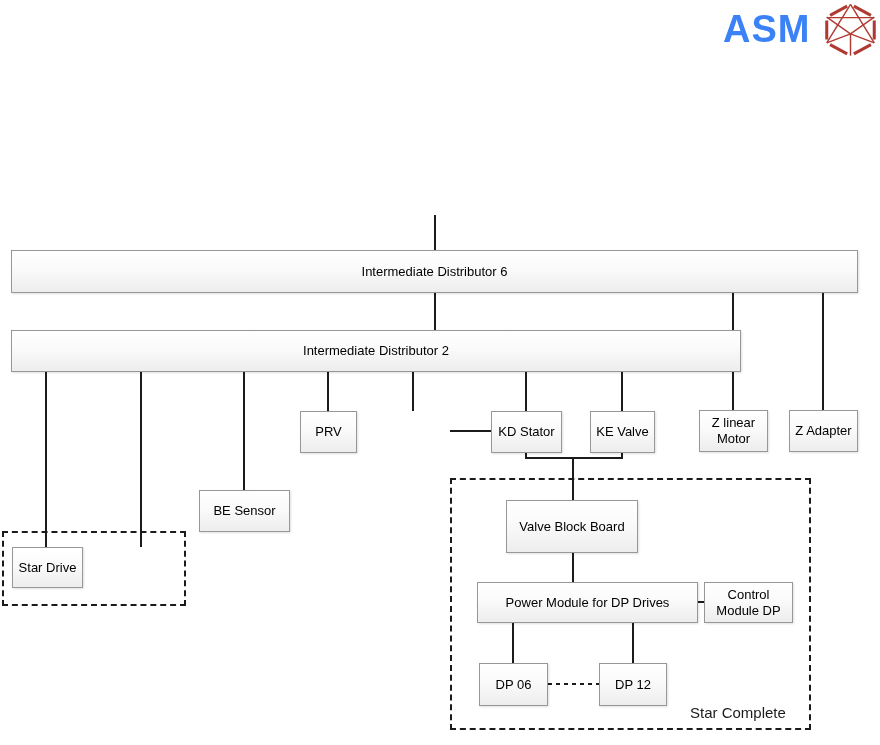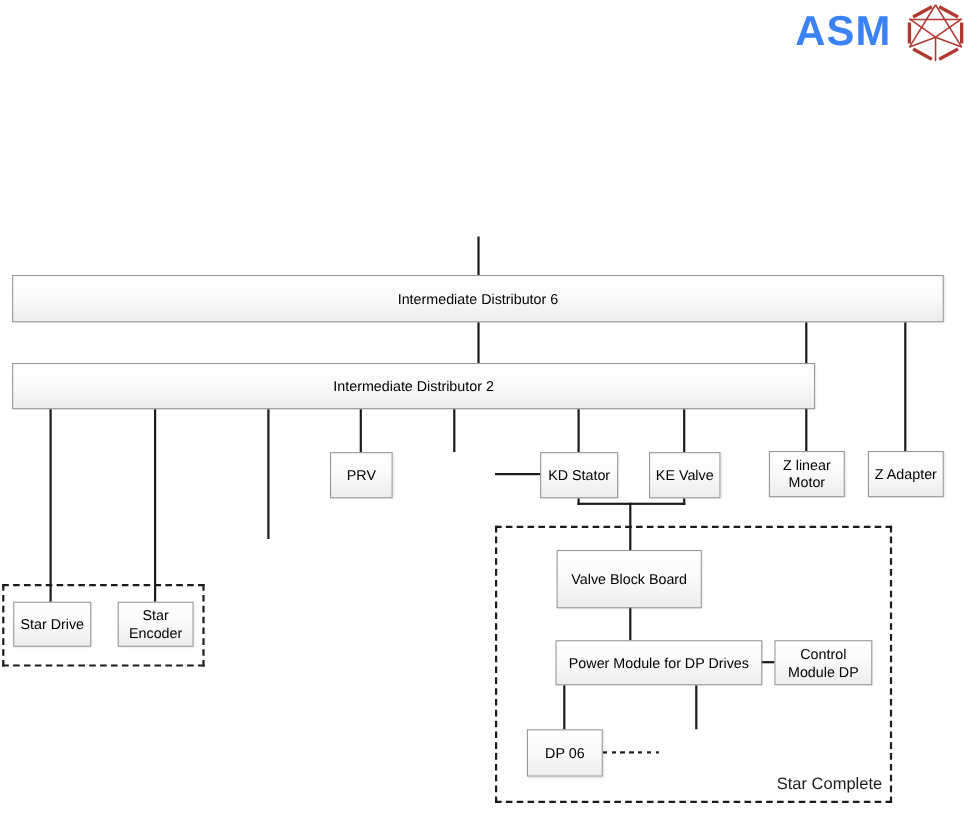--- a/index.html
+++ b/index.html
@@ -59,21 +59,21 @@
       <path d="M30 34 L5 16.5"></path>
       <path d="M30 34 L55 16.5"></path>
       <path d="M30 34 L5 43.5"></path>
       <path d="M30 34 L55 43.5"></path>
       <path d="M30 34 L30 57"></path>
     </g>
   </svg>
 
   <div class="dashed" style="left:2px;top:531px;width:184px;height:75px"></div>
   <div class="dashed" style="left:450px;top:478px;width:361px;height:252px"></div>
-  <div class="group-label" style="left:690px;top:704px;width:112px;text-align:right">Star Complete</div>
+  <div class="group-label" style="left:690px;top:704px;width:112px;text-align:left">Star Complete</div>
 
   <div class="vline" style="left:434px;top:215px;height:35px"></div>
   <div class="vline" style="left:434px;top:293px;height:37px"></div>
   <div class="vline" style="left:732px;top:293px;height:117px"></div>
   <div class="vline" style="left:822px;top:293px;height:117px"></div>
   <div class="vline" style="left:45px;top:372px;height:175px"></div>
   <div class="vline" style="left:140px;top:372px;height:175px"></div>
   <div class="vline" style="left:243px;top:372px;height:118px"></div>
   <div class="vline" style="left:327px;top:372px;height:39px"></div>
   <div class="vline" style="left:412px;top:372px;height:39px"></div>
@@ -104,32 +104,35 @@
   </div>
   <div class="node" style="left:590px;top:411px;width:65px;height:42px">
     <span>KE Valve</span>
   </div>
   <div class="node" style="left:699px;top:410px;width:69px;height:42px">
     <span>Z linear Motor</span>
   </div>
   <div class="node" style="left:789px;top:410px;width:69px;height:42px">
     <span>Z Adapter</span>
   </div>
+  <div class="node" style="left:199px;top:490px;width:91px;height:42px">
+    <span>BE Sensor</span>
+  </div>
   <div class="node" style="left:12px;top:547px;width:71px;height:41px">
     <span>Star Drive</span>
-  </div>
-  <div class="node" style="left:107px;top:547px;width:69px;height:41px">
-    <span>Star Encoder</span>
   </div>
   <div class="node" style="left:506px;top:500px;width:132px;height:53px">
     <span>Valve Block Board</span>
   </div>
-  <div class="node" style="left:505px;top:582px;width:188px;height:41px">
+  <div class="node" style="left:477px;top:582px;width:221px;height:41px">
     <span>Power Module for DP Drives</span>
   </div>
   <div class="node" style="left:704px;top:582px;width:89px;height:41px">
     <span>Control Module DP</span>
   </div>
   <div class="node" style="left:479px;top:663px;width:69px;height:43px">
     <span>DP 06</span>
   </div>
+  <div class="node" style="left:599px;top:663px;width:68px;height:43px">
+    <span>DP 12</span>
+  </div>
 
 </div>
 
 </body></html>

